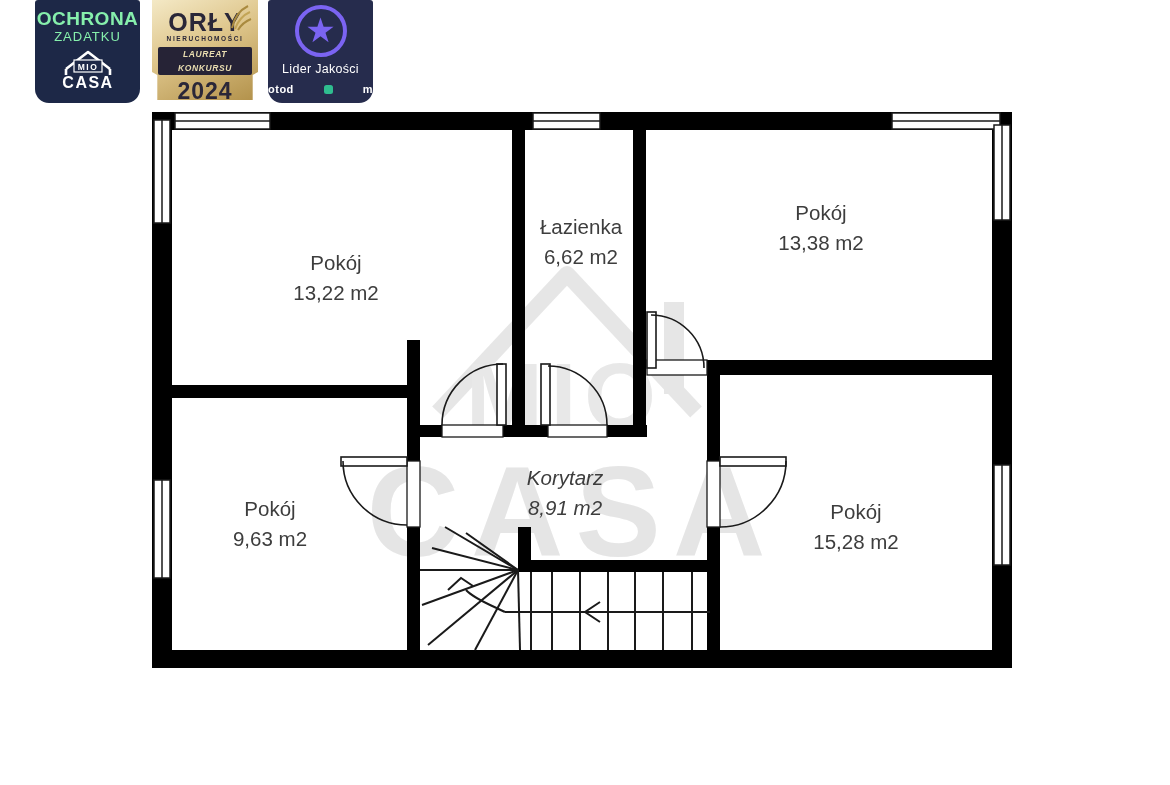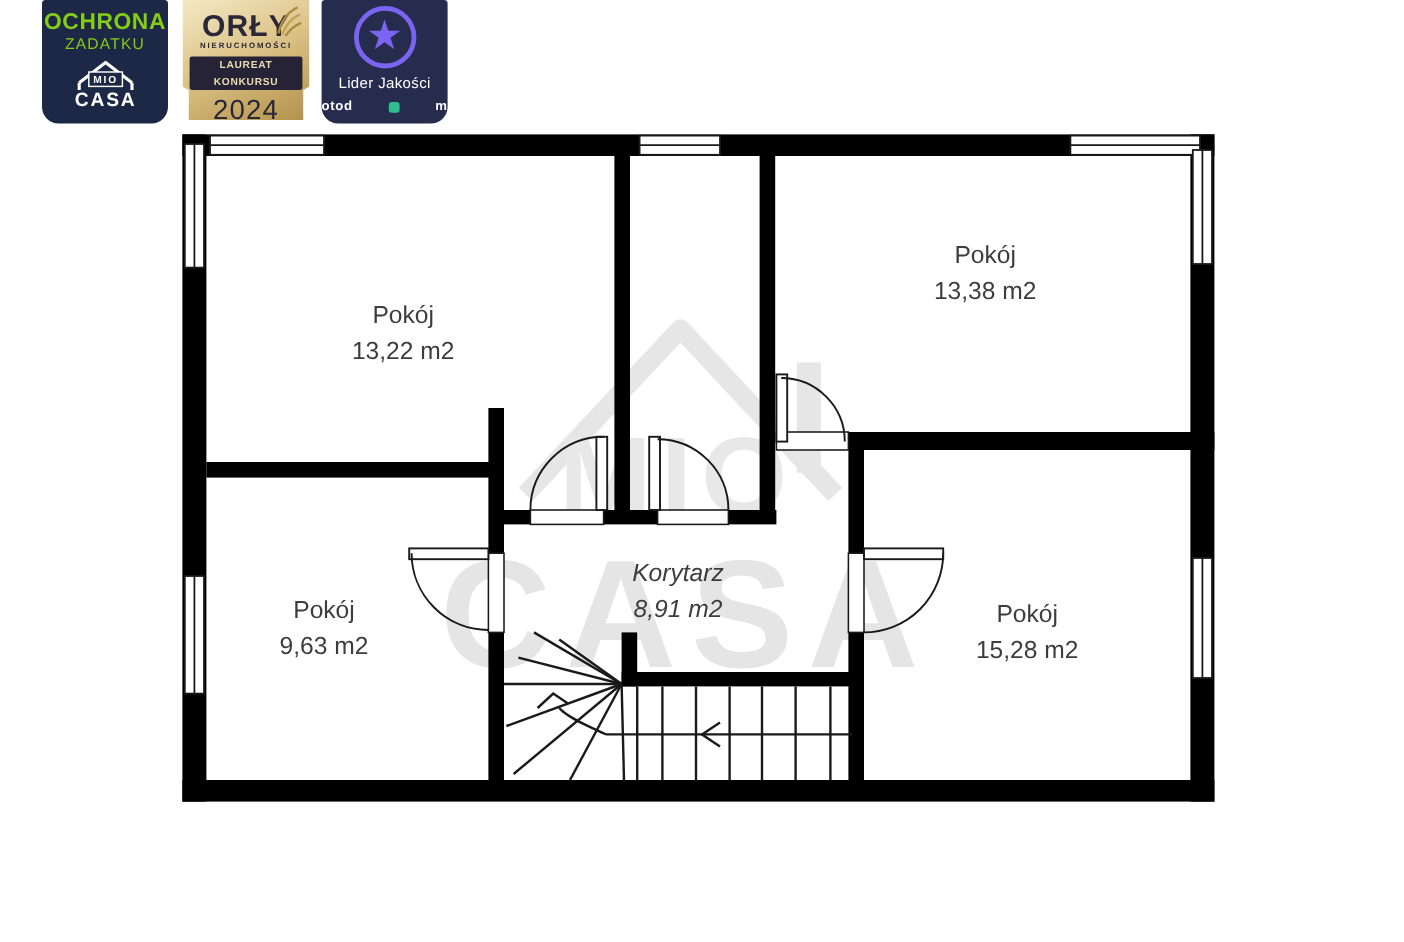--- a/index.html
+++ b/index.html
@@ -4,39 +4,39 @@
 <style>
   * { margin:0; padding:0; box-sizing:border-box; }
   html,body { width:1170px; height:785px; background:#ffffff; overflow:hidden;
               font-family:"Liberation Sans", sans-serif; }
   .stage { position:relative; width:1170px; height:785px; background:#fff; }
 
   
   .badge { position:absolute; top:0; }
   .badge-protection {
     left:35px; width:105px; height:103px; background:#1d2847;
-    border-radius:3px 3px 14px 14px; color:#84cc16; text-align:center;
+    border-radius:3px 3px 14px 14px; color:#86efac; text-align:center;
     padding-top:8px;
   }
   .bp-line1 { font-size:19px; font-weight:bold; letter-spacing:.5px; line-height:21px; }
   .bp-line2 { font-size:13px; font-weight:normal; letter-spacing:1px; line-height:15px; }
   .bp-logo { margin-top:3px; }
 
   .badge-award {
     left:152px; width:106px; height:100px; color:#2a2738; text-align:center;
     background:linear-gradient(155deg,#f4e9c6 0%,#ddc489 45%,#b2914a 100%);
     clip-path:polygon(0 0,100% 0,100% 72%,95% 75%,95% 100%,5% 100%,5% 75%,0 72%);
     padding-top:10px;
   }
   .ba-title { font-size:25px; font-weight:bold; letter-spacing:1px; line-height:24px; }
   .ba-sub { font-size:6.5px; font-weight:bold; letter-spacing:1.6px; line-height:9px; }
   .ba-ribbon { margin:4px 6px 0 6px; background:#262336; color:#e9ddb0;
                font-size:8.5px; font-weight:bold; letter-spacing:.6px;
-               line-height:14px; border-radius:2px; }
-  .ba-year { margin-top:3px; font-size:23px; font-weight:normal; letter-spacing:1px; }
+               line-height:14px; border-radius:2px;font-style:italic; }
+  .ba-year { margin-top:3px; font-size:23px; font-weight:bold; letter-spacing:1px; }
   .ba-feather { position:absolute; top:4px; right:6px; }
 
   .badge-quality {
     left:268px; width:105px; height:103px; background:#262c4d;
     border-radius:3px 3px 14px 14px; color:#fff; text-align:center;
     padding-top:5px;
   }
   .bq-circle { width:52px; height:52px; margin:0 auto; border:4px solid #7b64f2;
                border-radius:50%; display:flex; align-items:center; justify-content:center; }
   .bq-star { color:#7b64f2; font-size:34px; line-height:34px; margin-top:-2px; }
@@ -182,20 +182,24 @@
         <path d="M505,612 C493,606 474,599 466,590"></path>
         <polyline points="448,590 461,578 473,586"></polyline>
       </g>
     </g>
   </svg>
 
   <div class="room-label" style="left:336px; top:278px;">
     <div>Pokój</div>
     <div>13,22 m2</div>
   </div>
+  <div class="room-label" style="left:581px; top:242px;">
+    <div>Łazienka</div>
+    <div>6,62 m2</div>
+  </div>
   <div class="room-label" style="left:821px; top:228px;">
     <div>Pokój</div>
     <div>13,38 m2</div>
   </div>
   <div class="room-label" style="left:270px; top:524px;">
     <div>Pokój</div>
     <div>9,63 m2</div>
   </div>
   <div class="room-label" style="left:565px; top:493px;font-style:italic;">
     <div>Korytarz</div>

